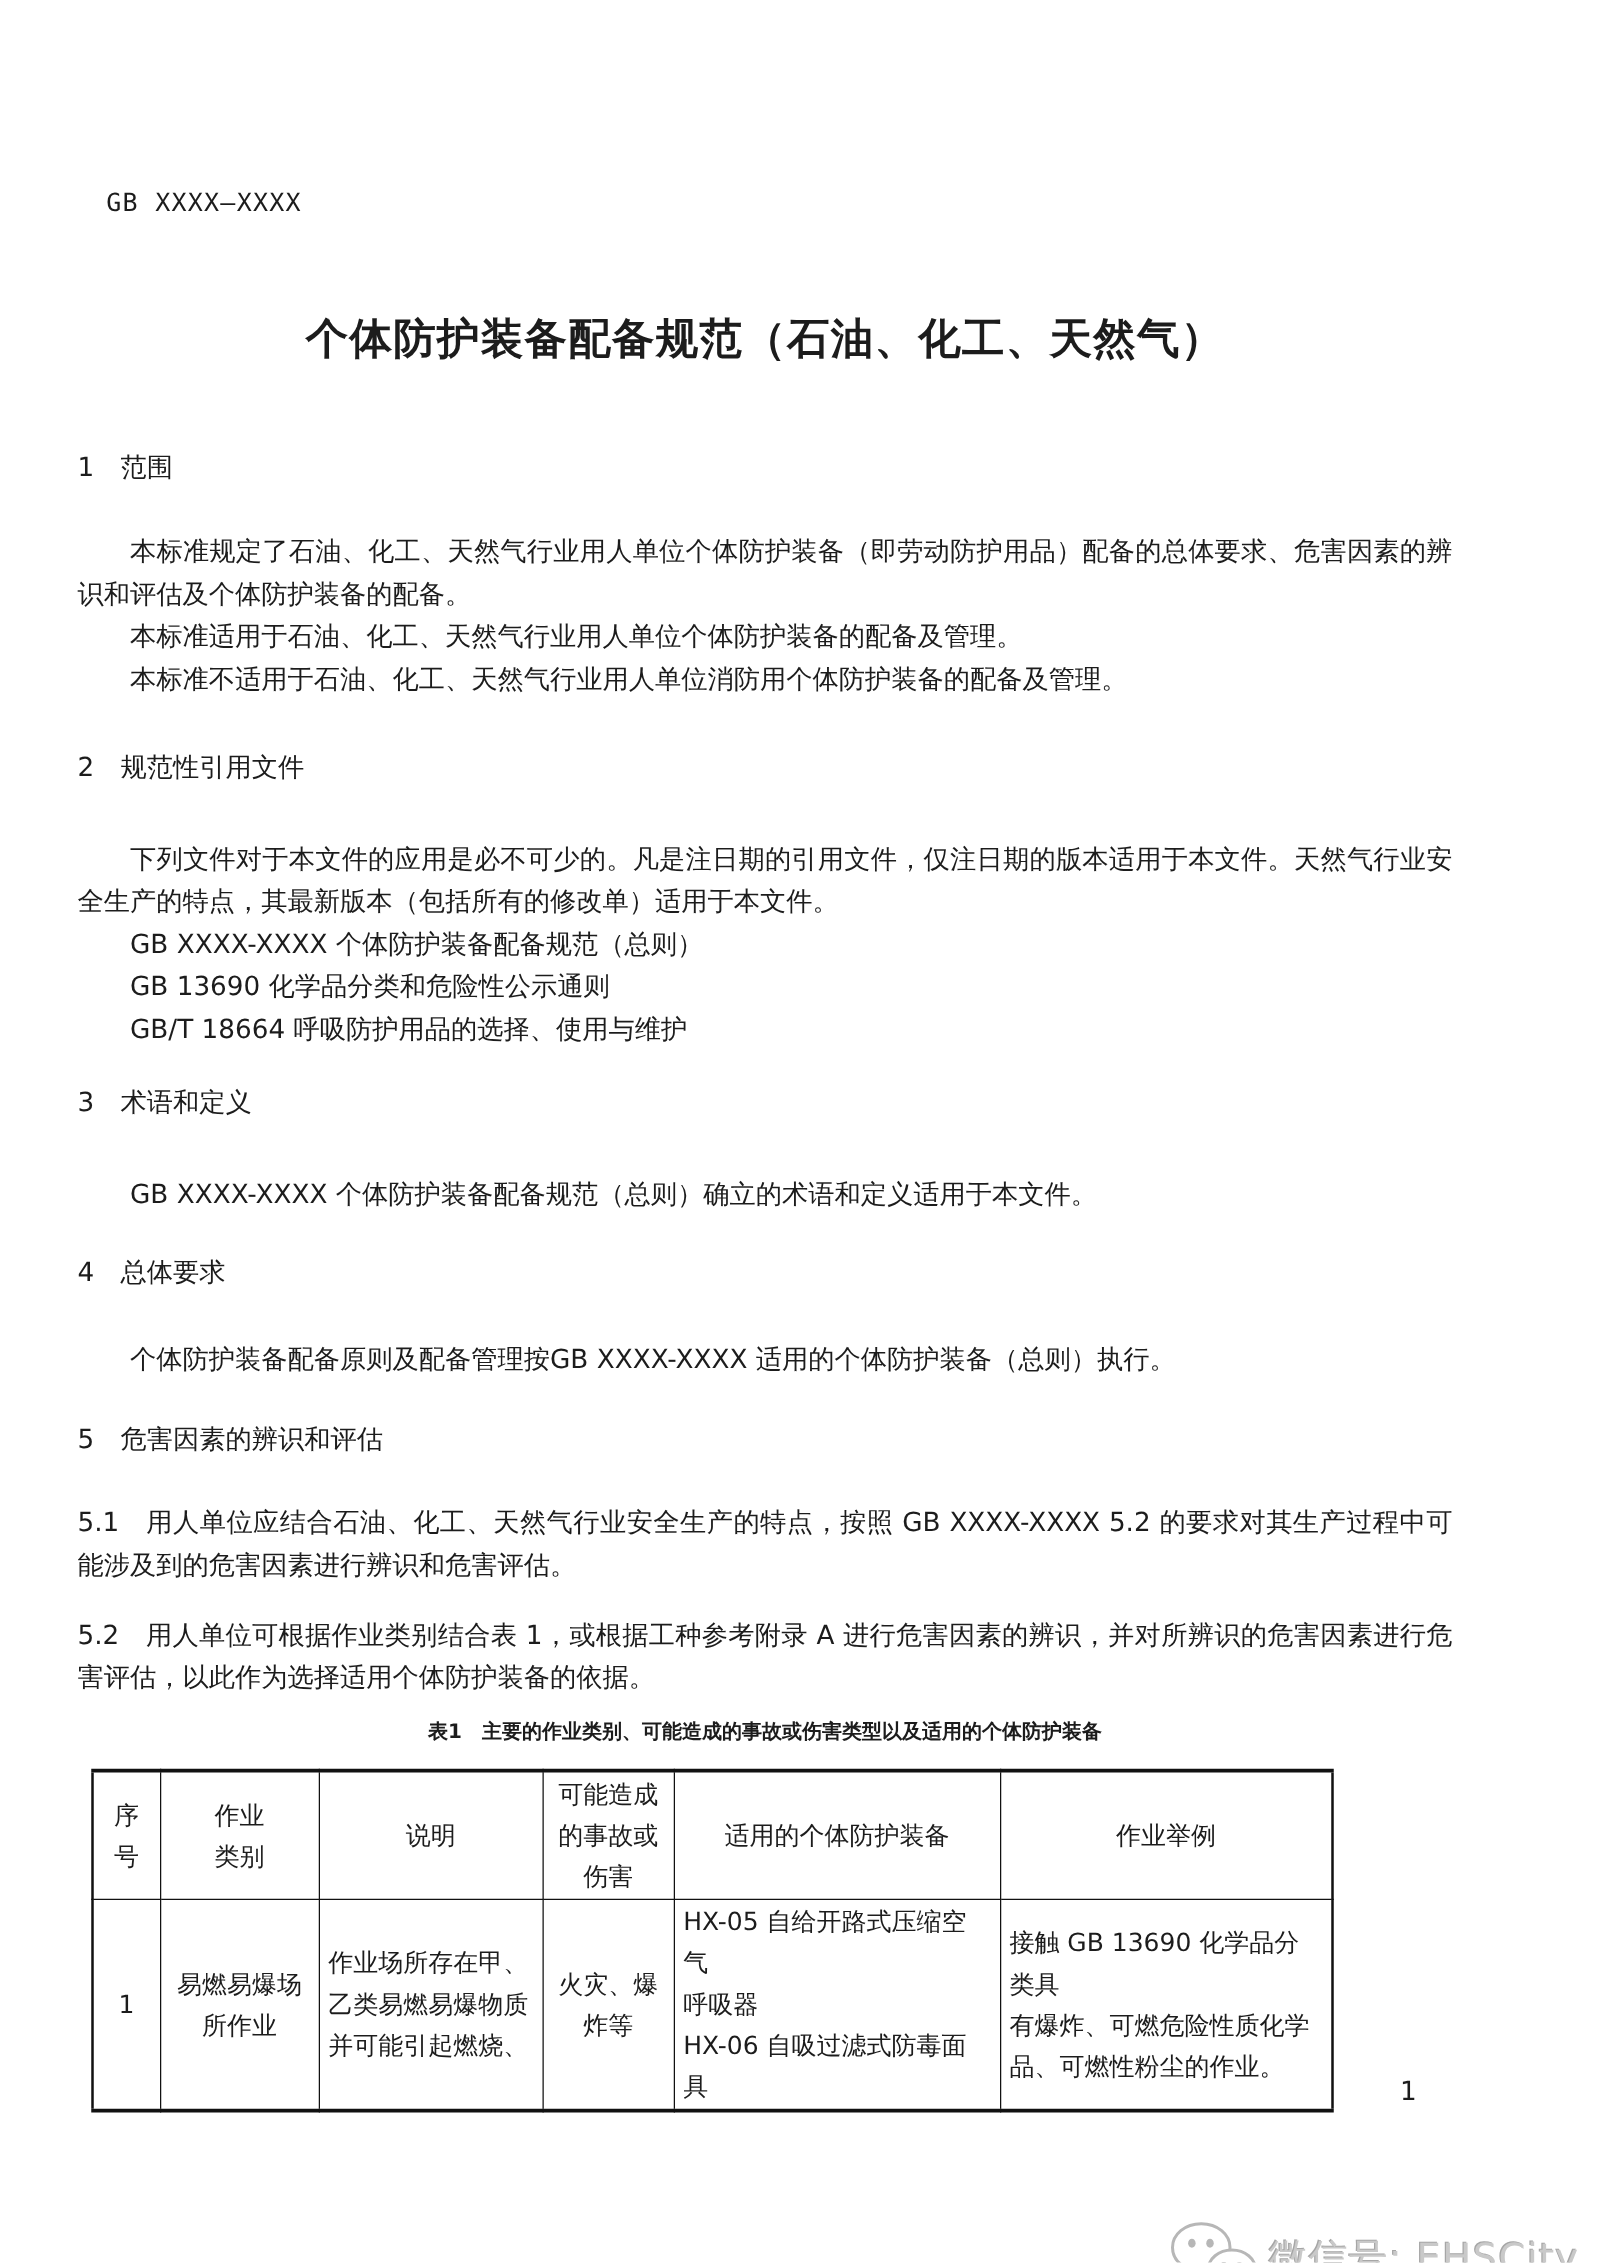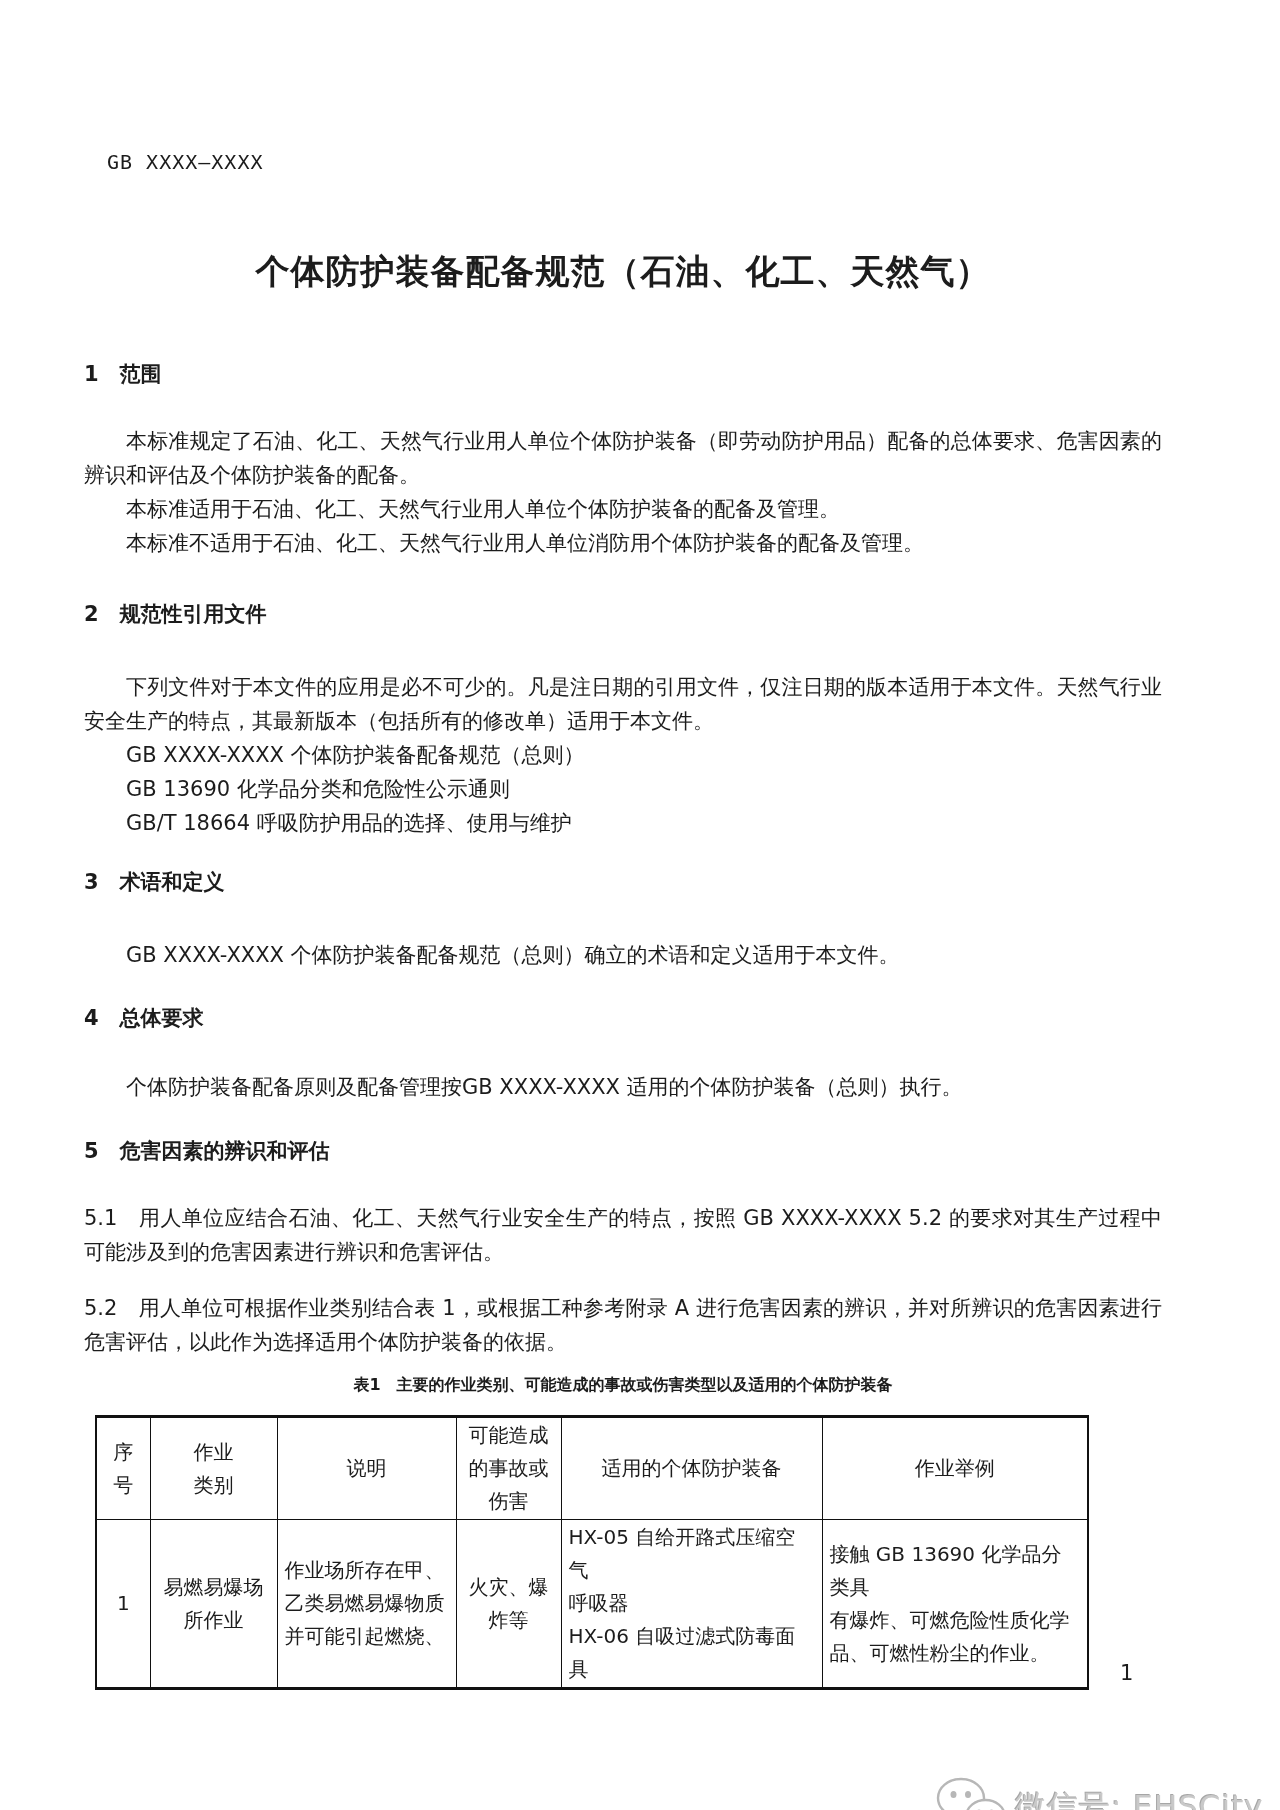--- a/index.html
+++ b/index.html
@@ -1,30 +1,30 @@
 <!DOCTYPE html>
 <html><head>
 <meta charset="utf-8">
 <style>
   html,body{margin:0;padding:0;}
   body{
     width:1280px;height:1810px;position:relative;overflow:hidden;
     background:#ffffff;color:#1c1c1c;
     font-family:"DejaVu Sans",sans-serif;
   }
-  .page{padding:150px 118px 0 84px;}
+  .page{padding:150px 118px 0 62px;}
   .doc-code{
     font-family:"DejaVu Sans Mono",monospace;
     font-size:20px;letter-spacing:1px;margin-left:23px;
   }
   .doc-title{
     margin:74px 0 0 0;font-size:34px;font-weight:700;
     text-align:center;letter-spacing:1px;line-height:46px;
   }
-  h2.sec{margin:0;font-size:21px;font-weight:700;line-height:28px;}
+  h2.sec{margin:0;font-size:21px;font-weight:400;line-height:28px;}
   .para{margin:0;font-size:21px;line-height:34px;text-align:justify;}
   .indent{text-indent:2em;}
   .ref{text-align:left;}
   #s1h{margin-top:66px;}
   #s1p1{margin-top:36px;}
   #s2h{margin-top:40px;}
   #s2p1{margin-top:42px;}
   #s3h{margin-top:28px;}
   #s3p1{margin-top:42px;}
   #s4h{margin-top:32px;}

